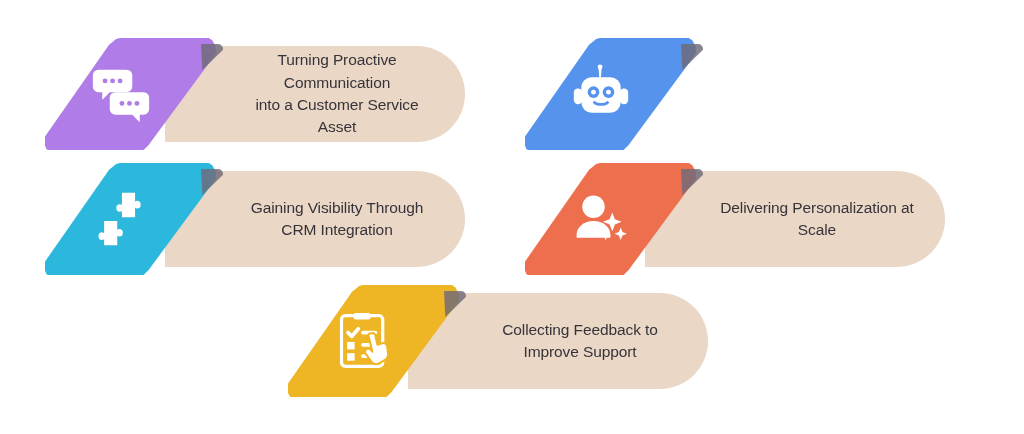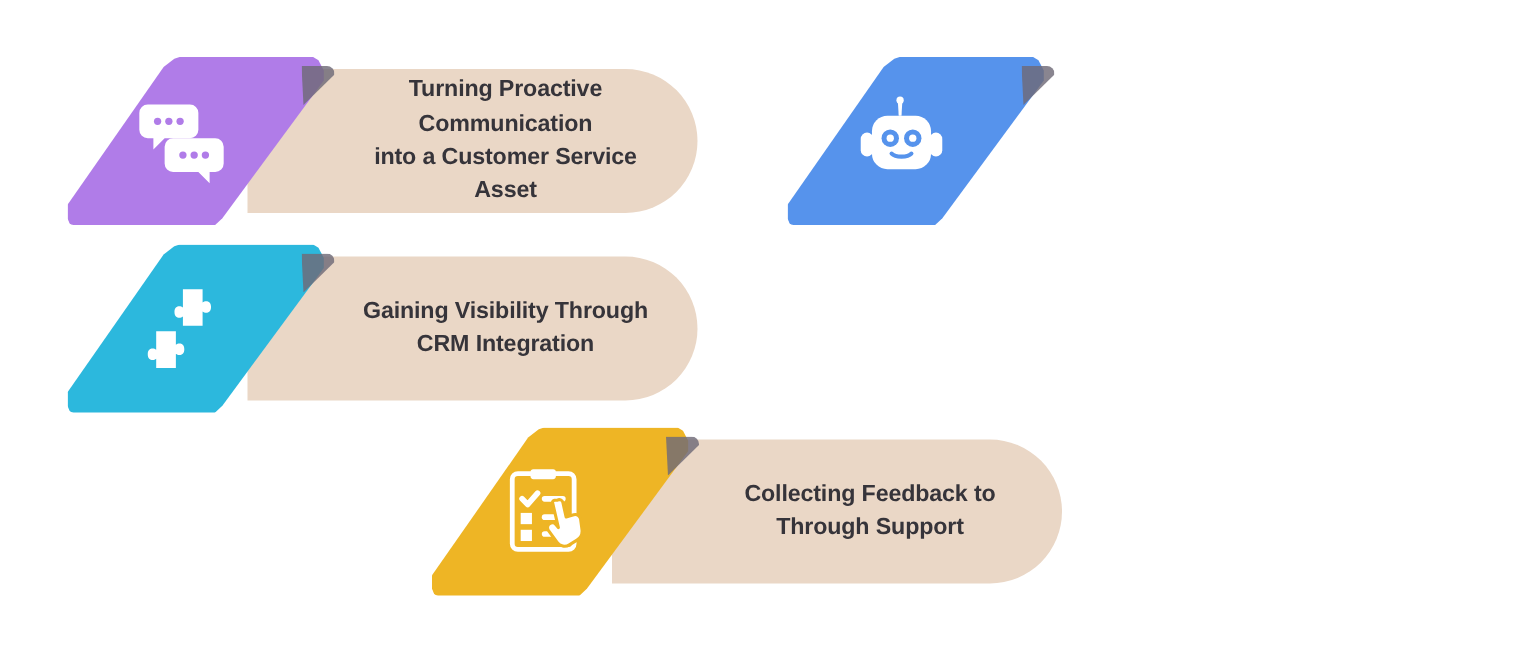--- a/index.html
+++ b/index.html
@@ -39,21 +39,21 @@
     display: flex;
     align-items: center;
     justify-content: center;
     box-sizing: border-box;
     padding: 0 26px 0 70px;
   }
 
   .card-title {
     font-family: "Liberation Sans", sans-serif;
     font-size: 15.5px;
-    font-weight: bold;
+    font-weight: normal;
     line-height: 1.45;
     color: #36343a;
     text-align: center;
     letter-spacing: -0.1px;
     white-space: pre-line;
   }
 
   
   .card-accent {
     position: absolute;
@@ -162,25 +162,43 @@
     </div>
     <svg class="card-icon" viewBox="0 0 64 64">
       <g fill="#ffffff">
         <path d="M33 4h14v9.5c2-1.6 6-1.3 6 3.2 0 4.5-4 4.8-6 3.2V30H33v-6.5c-2 1.6-6 1.3-6-3.2 0-4.5 4-4.8 6-3.2V4z"></path>
         <path d="M14 34h14v9.5c2-1.6 6-1.3 6 3.2 0 4.5-4 4.8-6 3.2V60H14v-6.5c-2 1.6-6 1.3-6-3.2 0-4.5 4-4.8 6-3.2V34z"></path>
       </g>
     </svg>
     <div class="card-fold"></div>
   </div>
 
+  <div class="card" id="card-4">
+    <div class="card-body">
+      <div class="card-title">Delivering Personalization at Scale</div>
+    </div>
+    <div class="card-accent" style="background:#ee6f4e">
+      <div class="accent-inner"></div>
+    </div>
+    <svg class="card-icon" viewBox="0 0 64 64">
+      <g fill="#ffffff">
+        <circle cx="24" cy="19" r="12"></circle>
+        <path d="M24 34c10 0 18 6.4 18 14.3V52H6v-3.7C6 40.4 14 34 24 34z"></path>
+        <path d="M44 25l2.8 7.2L54 35l-7.2 2.8L44 45l-2.8-7.2L34 35l7.2-2.8L44 25z"></path>
+        <path d="M53 41l1.9 4.8 4.8 1.9-4.8 1.9L53 54.4l-1.9-4.8-4.8-1.9 4.8-1.9L53 41z"></path>
+        <path d="M37 44l1.5 3.8 3.8 1.5-3.8 1.5L37 54.6l-1.5-3.8-3.8-1.5 3.8-1.5L37 44z"></path>
+      </g>
+    </svg>
+    <div class="card-fold"></div>
+  </div>
 
   <div class="card" id="card-5">
     <div class="card-body">
       <div class="card-title">Collecting Feedback to
-Through Support</div>
+Improve Support</div>
     </div>
     <div class="card-accent" style="background:#eeb525">
       <div class="accent-inner"></div>
     </div>
     <svg class="card-icon" viewBox="0 0 64 64">
       <rect x="8" y="5" width="44" height="54" rx="4" fill="none" stroke="#ffffff" stroke-width="3.4"></rect>
       <rect x="21" y="2" width="18" height="7" rx="2" fill="#ffffff"></rect>
       <path fill="none" stroke="#ffffff" stroke-width="4" stroke-linecap="round" stroke-linejoin="round" d="M15 23l4 4 7-8"></path>
       <rect x="14" y="33" width="8" height="8" fill="#ffffff"></rect>
       <rect x="14" y="45" width="8" height="8" fill="#ffffff"></rect>

